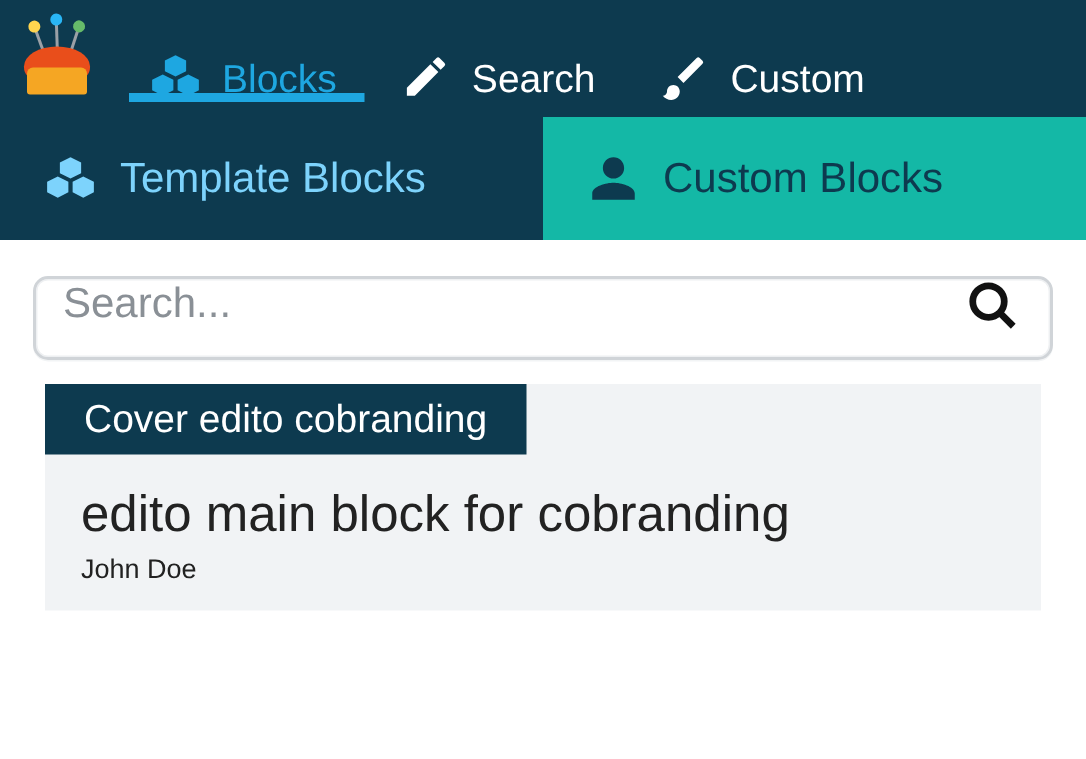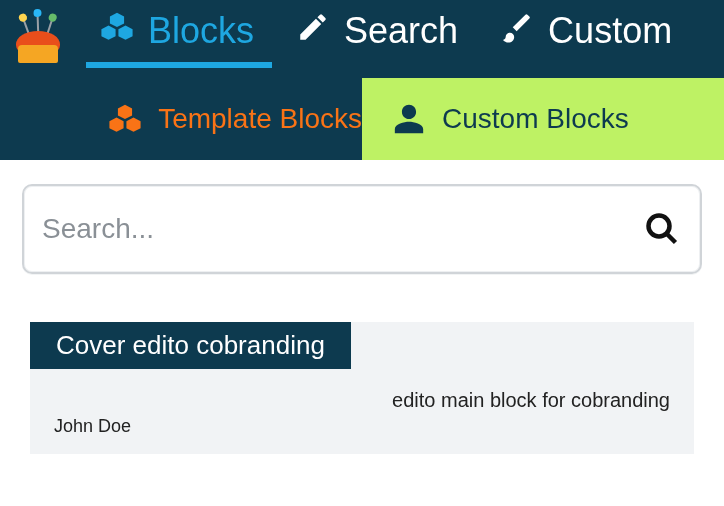--- a/index.html
+++ b/index.html
@@ -27,71 +27,70 @@
   .logo .pin { position: absolute; width: 2px; background: #9aa0a6; }
   .logo .pin .head { position:absolute; top:-6px; left:-3px; width:8px; height:8px; border-radius:50%; }
   .logo .p1 { height:20px; bottom:28px; left:16px; transform: rotate(-20deg); }
   .logo .p1 .head { background:#ffd54f; }
   .logo .p2 { height:24px; bottom:28px; left:27px; transform: rotate(-2deg); }
   .logo .p2 .head { background:#29b6f6; }
   .logo .p3 { height:20px; bottom:28px; left:38px; transform: rotate(18deg); }
   .logo .p3 .head { background:#66bb6a; }
 
   .navtab {
-    display: flex; align-items: flex-start; gap: 14px;
-    color: #ffffff; font-size: 36px; font-weight: 500;
+    display: flex; align-items: flex-end; gap: 14px;
+    color: #ffffff; font-size: 26px; font-weight: 500;
     height: 58px; padding: 0 8px 0 4px; cursor: pointer; position: relative;
   }
   .navtab.active { color: #1ea7e1; }
   .navtab .underline {
     display: none; position: absolute; left: -10px; right: -10px; bottom: 0;
     height: 6px; background: #1ea7e1;
   }
   .navtab.active .underline { display: block; }
   .navtab svg { width: 34px; height: 34px; flex-shrink: 0; }
   .navtab.active svg { color: #1ea7e1; }
 
   .subbar {
     height: 82px; background: #0d3a4f; display: flex;
   }
   .subtab {
     flex: 1; display: flex; align-items: center; justify-content: flex-start;
     padding-left: 30px; gap: 16px; font-size: 28px; font-weight: 500;
     cursor: pointer;
   }
   .subtab svg { width: 34px; height: 34px; flex-shrink:0; }
-  .subtab.template { color: #f97316; justify-content: flex-end; }
-  .subtab.custom { background: #bef264; color: #0d3a4f; }
+  .subtab.template { color: #7dd3fc; }
+  .subtab.custom { background: #14b8a6; color: #0d3a4f; }
 
   .body { padding: 24px 22px; }
 
   .searchwrap {
-    display: flex; align-items: center;
-    height: 90px; border: 2px solid #d0d4d8; border-radius: 10px;
+    display: flex; align-items: flex-start;
+    height: 56px; border: 2px solid #d0d4d8; border-radius: 10px;
     box-shadow: 0 0 0 1px #eef0f2 inset, 0 1px 0 #f2f4f5;
     padding: 0 20px 0 18px; gap: 12px;
   }
   .searchwrap input {
     flex: 1; border: none; outline: none; font-size: 28px;
     background: transparent; color: #333;
   }
   .searchwrap input::placeholder { color: #8a9096; }
   .searchwrap .sicon { width: 36px; height: 36px; color: #111; }
 
   .card {
-    margin: 48px 8px 0 8px; background: #f1f3f5; padding-bottom: 16px;
+    margin: 16px 8px 0 8px; background: #f1f3f5; padding-bottom: 16px;
   }
   .card .titlebar {
     display: inline-block; background: #0d3a4f; color: #ffffff;
     font-size: 26px; padding: 8px 26px 8px 26px; margin: 0;
   }
   .card .desc {
-    font-size: 20px; color: #222; padding: 18px 24px 0 24px;
+    font-size: 34px; color: #222; padding: 18px 24px 0 24px;
     line-height: 1.35;
-    text-align: right;
   }
   .card .author {
     font-size: 18px; color: #222; padding: 0 24px 0 24px;
     line-height: 1.35;
   }
 </style>
 </head>
 <body>
 
 <div class="topbar">

